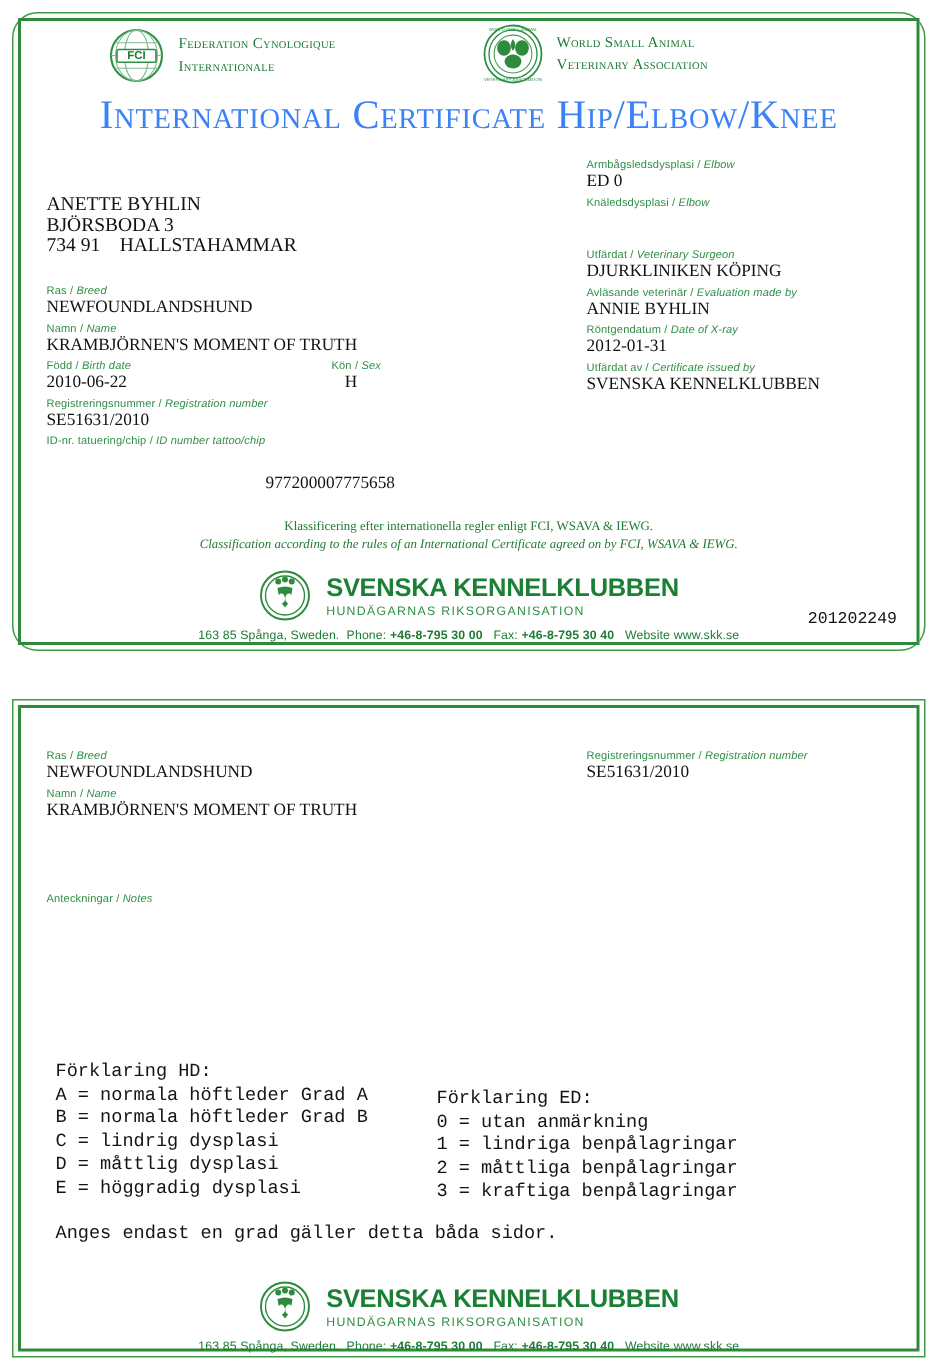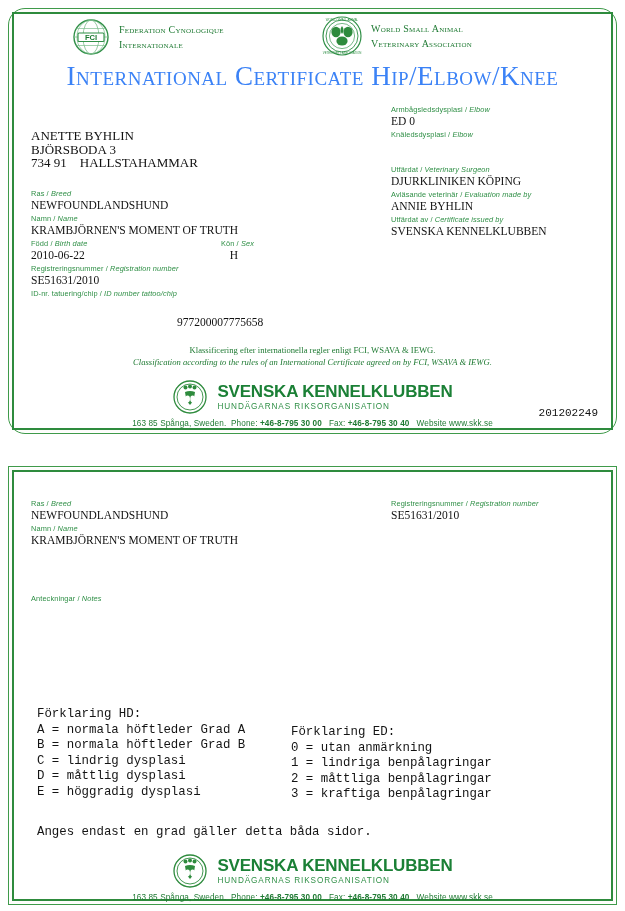--- a/index.html
+++ b/index.html
@@ -183,21 +183,21 @@
     font-family: "Liberation Mono", monospace;
     font-size: 12.4px;
     line-height: 15.6px;
     color: #141414;
     white-space: pre;
   }
   #legend-hd { left: 28px; top: 240px; }
   #legend-ed { left: 282px; top: 258px; }
   .legend-note {
     position: absolute;
-    left: 28px; top: 358px;
+    left: 28px; top: 348px;
     font-family: "Liberation Mono", monospace;
     font-size: 12.4px;
     color: #141414;
     white-space: pre;
   }
 </style>
 </head>
 <body>
 
 <div class="page" id="page1">
@@ -324,20 +324,26 @@
         <div class="value">DJURKLINIKEN KÖPING</div>
       </div>
 
       <div class="field">
         <div class="label">
           <span>Avläsande veterinär</span> / <i>Evaluation made by</i>
         </div>
         <div class="value">ANNIE BYHLIN</div>
       </div>
 
+      <div class="field">
+        <div class="label">
+          <span>Röntgendatum</span> / <i>Date of X-ray</i>
+        </div>
+        <div class="value">2012-01-31</div>
+      </div>
 
       <div class="field">
         <div class="label">
           <span>Utfärdat av</span> / <i>Certificate issued by</i>
         </div>
         <div class="value">SVENSKA KENNELKLUBBEN</div>
       </div>
     </div>
 
     <div class="classif">

